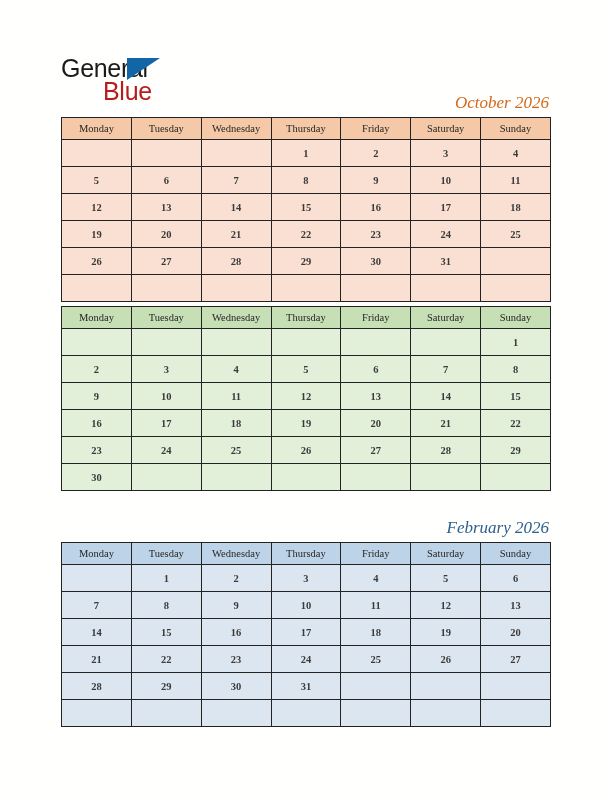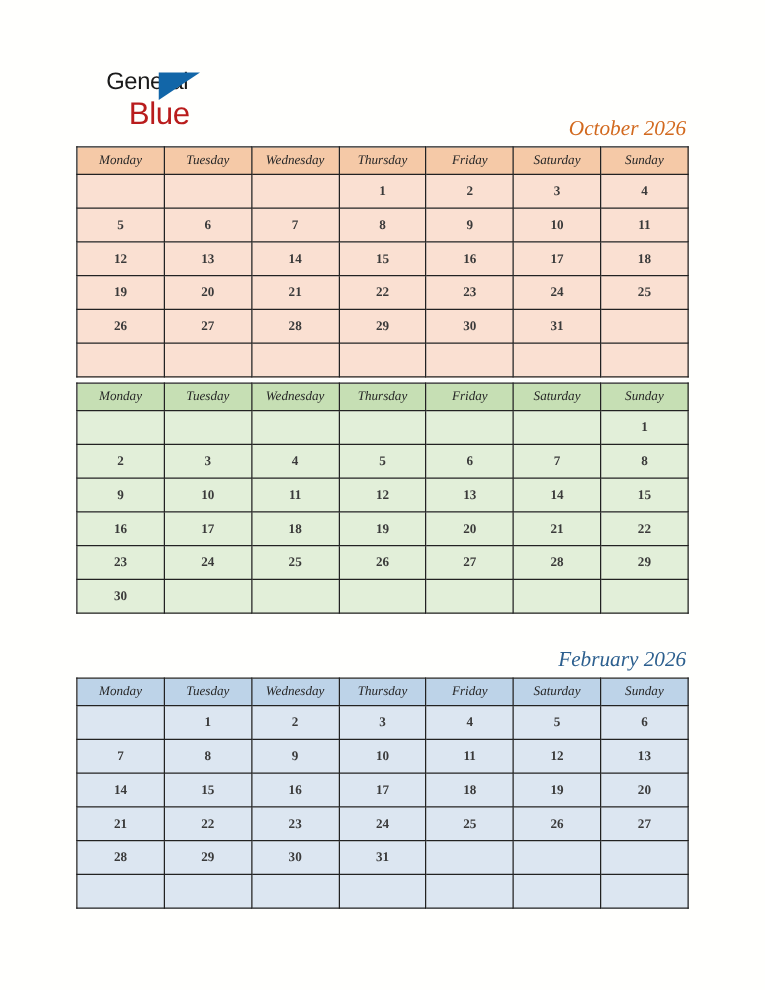--- a/index.html
+++ b/index.html
@@ -21,25 +21,24 @@
     left: 61px;
     top: 56px;
     width: 200px;
     height: 50px;
   }
   .logo-general {
     position: absolute;
     left: 0;
     top: 0;
     font-family: "Liberation Sans", sans-serif;
-    font-size: 19px;
+    font-size: 25px;
     color: #1a1a1a;
     letter-spacing: -0.3px;
     line-height: 1;
-    margin-left: 24px;
   }
   .logo-blue {
     position: absolute;
     left: 42px;
     top: 23px;
     font-family: Liberation Sans, sans-serif;
     font-size: 25px;
     color: #b91c1c;
     letter-spacing: -0.3px;
     line-height: 1;
@@ -86,21 +85,20 @@
   }
   table.cal-table th,
   table.cal-table td {
     border: 1px solid #222222;
     text-align: center;
     font-family: "Liberation Serif", serif;
   }
   table.cal-table th {
     height: 19px;
     font-size: 10.5px;
-    font-style: italic;
     font-weight: normal;
     color: #262626;
   }
   table.cal-table td {
     height: 24px;
     font-size: 10.5px;
     font-weight: bold;
     color: #3a3a3a;
   }
 

